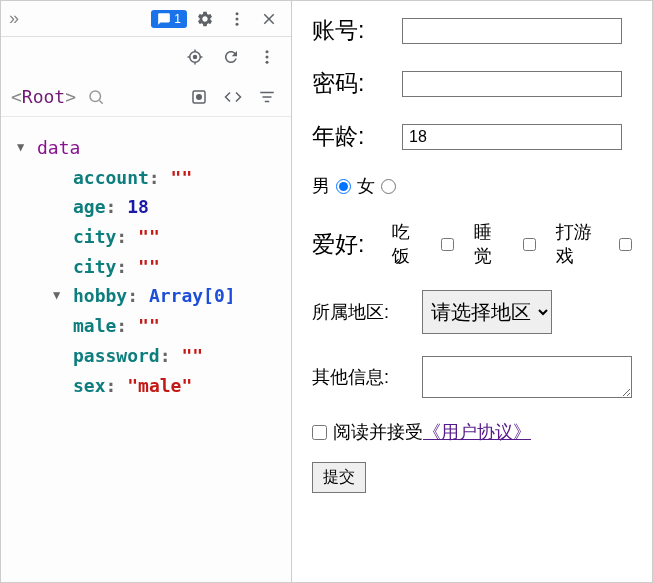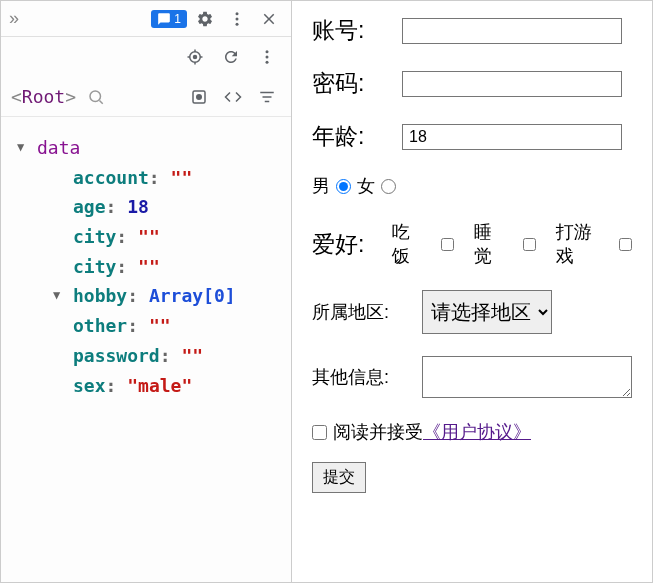--- a/index.html
+++ b/index.html
@@ -274,21 +274,21 @@
         <span class="key-teal">city</span><span class="colon">:</span>&nbsp;<span class="val-red">""</span>
       </div>
       <div class="tree-row">
         <span class="key-teal">city</span><span class="colon">:</span>&nbsp;<span class="val-red">""</span>
       </div>
       <div class="tree-row" style="margin-left:-20px;">
         <span class="arrow">▼</span>
         <span class="key-teal">hobby</span><span class="colon">:</span>&nbsp;<span class="val-gray">Array[0]</span>
       </div>
       <div class="tree-row">
-        <span class="key-teal">other</span><span class="colon">:</span>&nbsp;<span class="val-red">""</span>
+        <span class="key-teal">male</span><span class="colon">:</span>&nbsp;<span class="val-red">""</span>
       </div>
       <div class="tree-row">
         <span class="key-teal">password</span><span class="colon">:</span>&nbsp;<span class="val-red">""</span>
       </div>
       <div class="tree-row">
         <span class="key-teal">sex</span><span class="colon">:</span>&nbsp;<span class="val-red">"male"</span>
       </div>
     </div>
   </div>
 </div>

